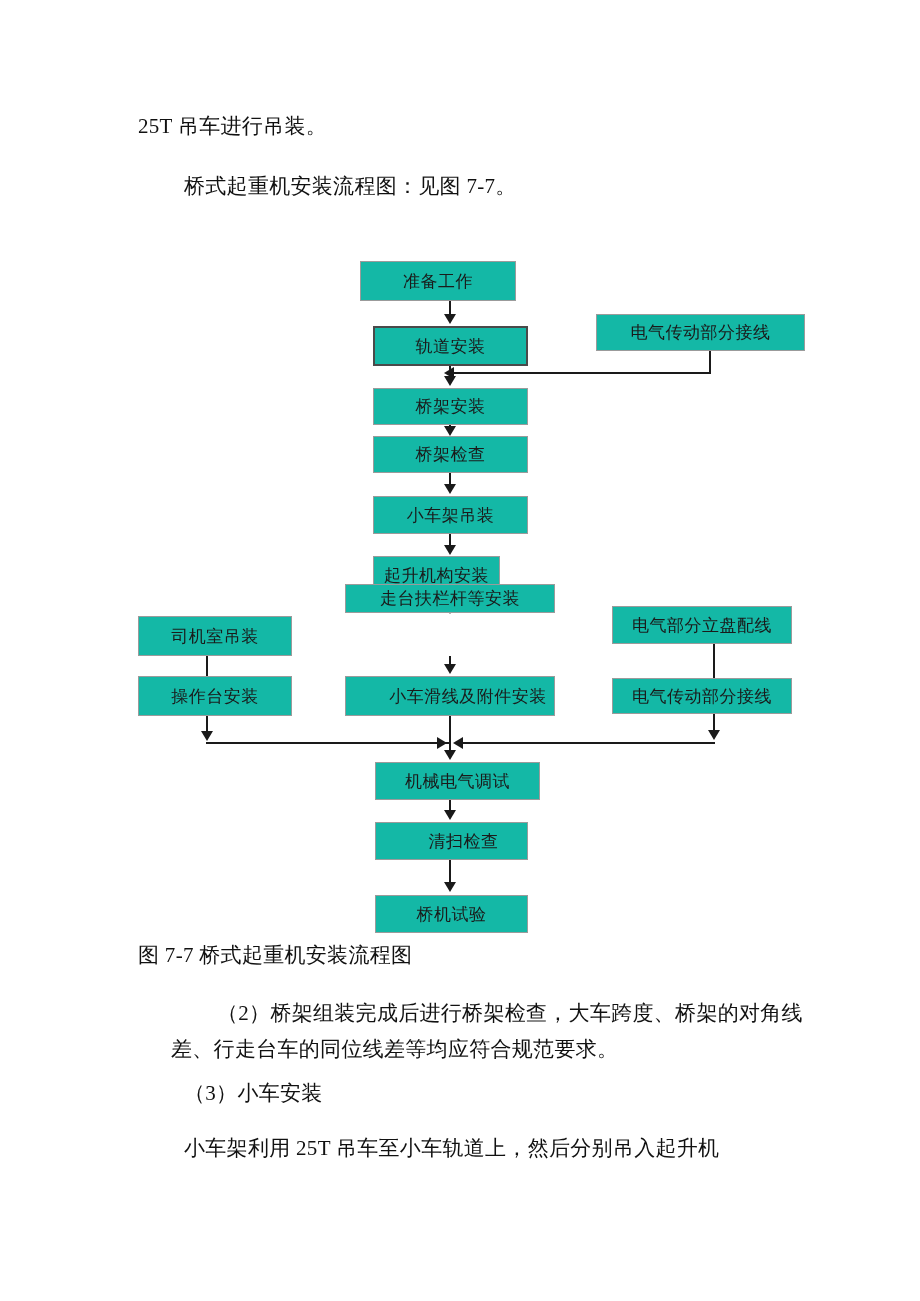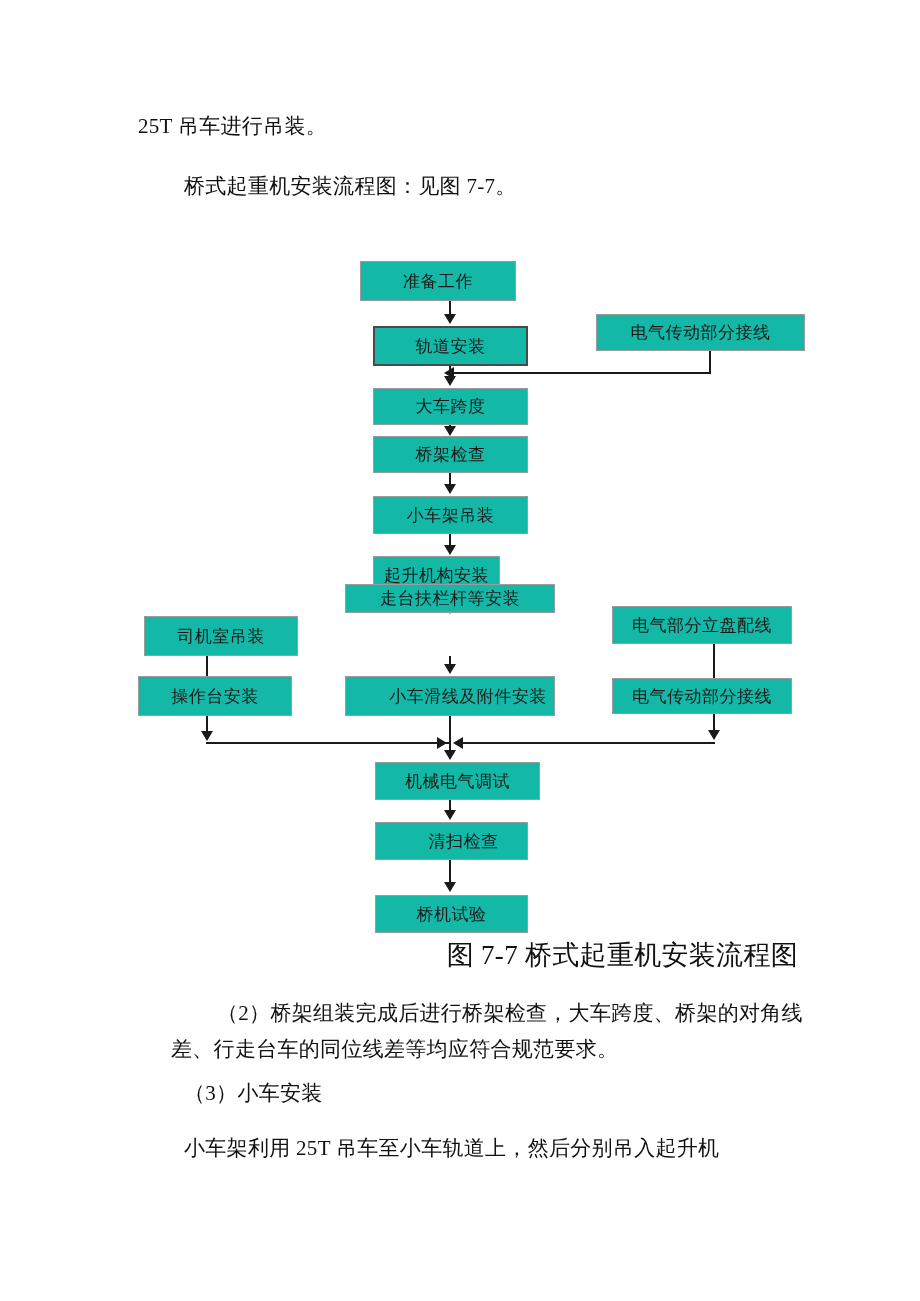--- a/index.html
+++ b/index.html
@@ -26,23 +26,23 @@
     font-size: 21px;
     line-height: 36px;
     color: #111111;
     letter-spacing: 0.3px;
     white-space: pre-wrap;
   }
   .para-indent { text-indent: 46px; }
 
   .caption {
     position: absolute;
-    font-size: 27px;
+    font-size: 21px;
     line-height: 30px;
-    text-align: right;
+    text-align: left;
     color: #111111;
     letter-spacing: 0.3px;
   }
 
   
   .flow {
     position: absolute;
     left: 0;
     top: 0;
     width: 920px;
@@ -118,41 +118,41 @@
 
     <div class="node" style="left:596px; top:314px; width:209px; height:37px;">电气传动部分接线</div>
 
     <div class="conn v" style="left:709px; top:351px; height:23px;"></div>
     <div class="conn h" style="left:453px; top:372px; width:258px;"></div>
     <div class="arrow-left" style="left:444px; top:367px;"></div>
 
     <div class="conn v" style="left:449px; top:366px; height:12px;"></div>
     <div class="arrow-down" style="left:444px; top:376px;"></div>
 
-    <div class="node" style="left:373px; top:388px; width:155px; height:37px;">大车跨度</div>
+    <div class="node" style="left:373px; top:388px; width:155px; height:37px;">桥架安装</div>
 
     <div class="conn v" style="left:449px; top:425px; height:4px;"></div>
     <div class="arrow-down" style="left:444px; top:426px;"></div>
 
     <div class="node" style="left:373px; top:436px; width:155px; height:37px;">桥架检查</div>
 
     <div class="conn v" style="left:449px; top:473px; height:12px;"></div>
     <div class="arrow-down" style="left:444px; top:484px;"></div>
 
     <div class="node" style="left:373px; top:496px; width:155px; height:38px;">小车架吊装</div>
 
     <div class="conn v" style="left:449px; top:534px; height:12px;"></div>
     <div class="arrow-down" style="left:444px; top:545px;"></div>
 
     <div class="node" style="left:373px; top:556px; width:127px; height:38px;">起升机构安装</div>
 
     <div class="conn v" style="left:449px; top:594px; height:12px;"></div>
     <div class="arrow-down" style="left:444px; top:604px;"></div>
 
-    <div class="node" style="left:138px; top:616px; width:154px; height:40px;margin-left:6px;">司机室吊装</div>
+    <div class="node" style="left:138px; top:616px; width:154px; height:40px;">司机室吊装</div>
 
     <div class="conn v" style="left:206px; top:656px; height:20px;"></div>
 
     <div class="node" style="left:138px; top:676px; width:154px; height:40px;">操作台安装</div>
 
     <div class="conn v" style="left:206px; top:716px; height:18px;"></div>
     <div class="arrow-down" style="left:201px; top:731px;"></div>
 
     <div class="node" style="left:345px; top:584px; width:210px; height:29px;">走台扶栏杆等安装</div>
 

